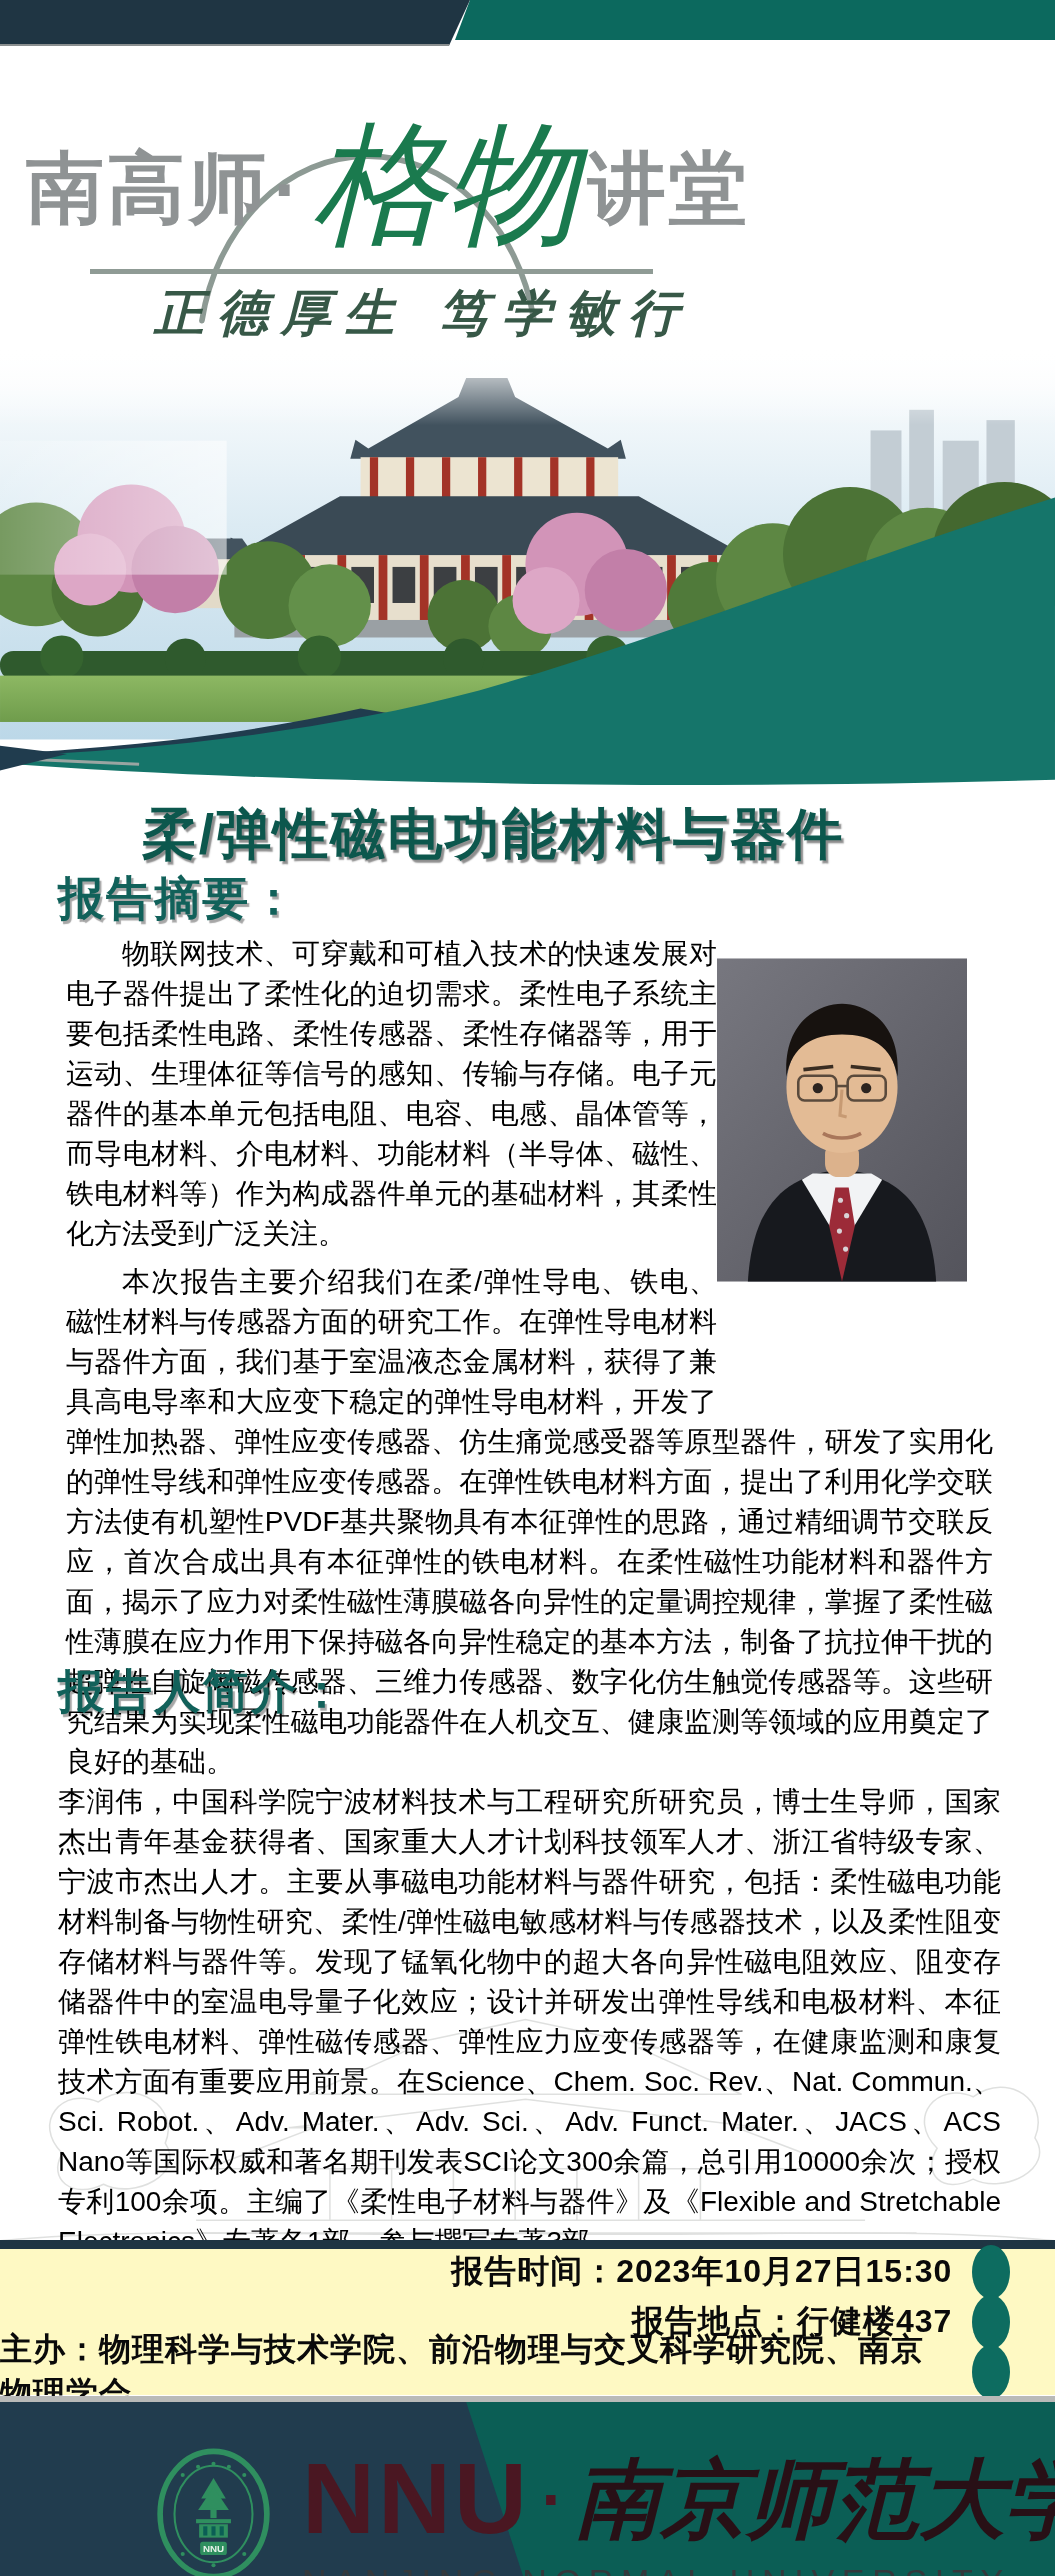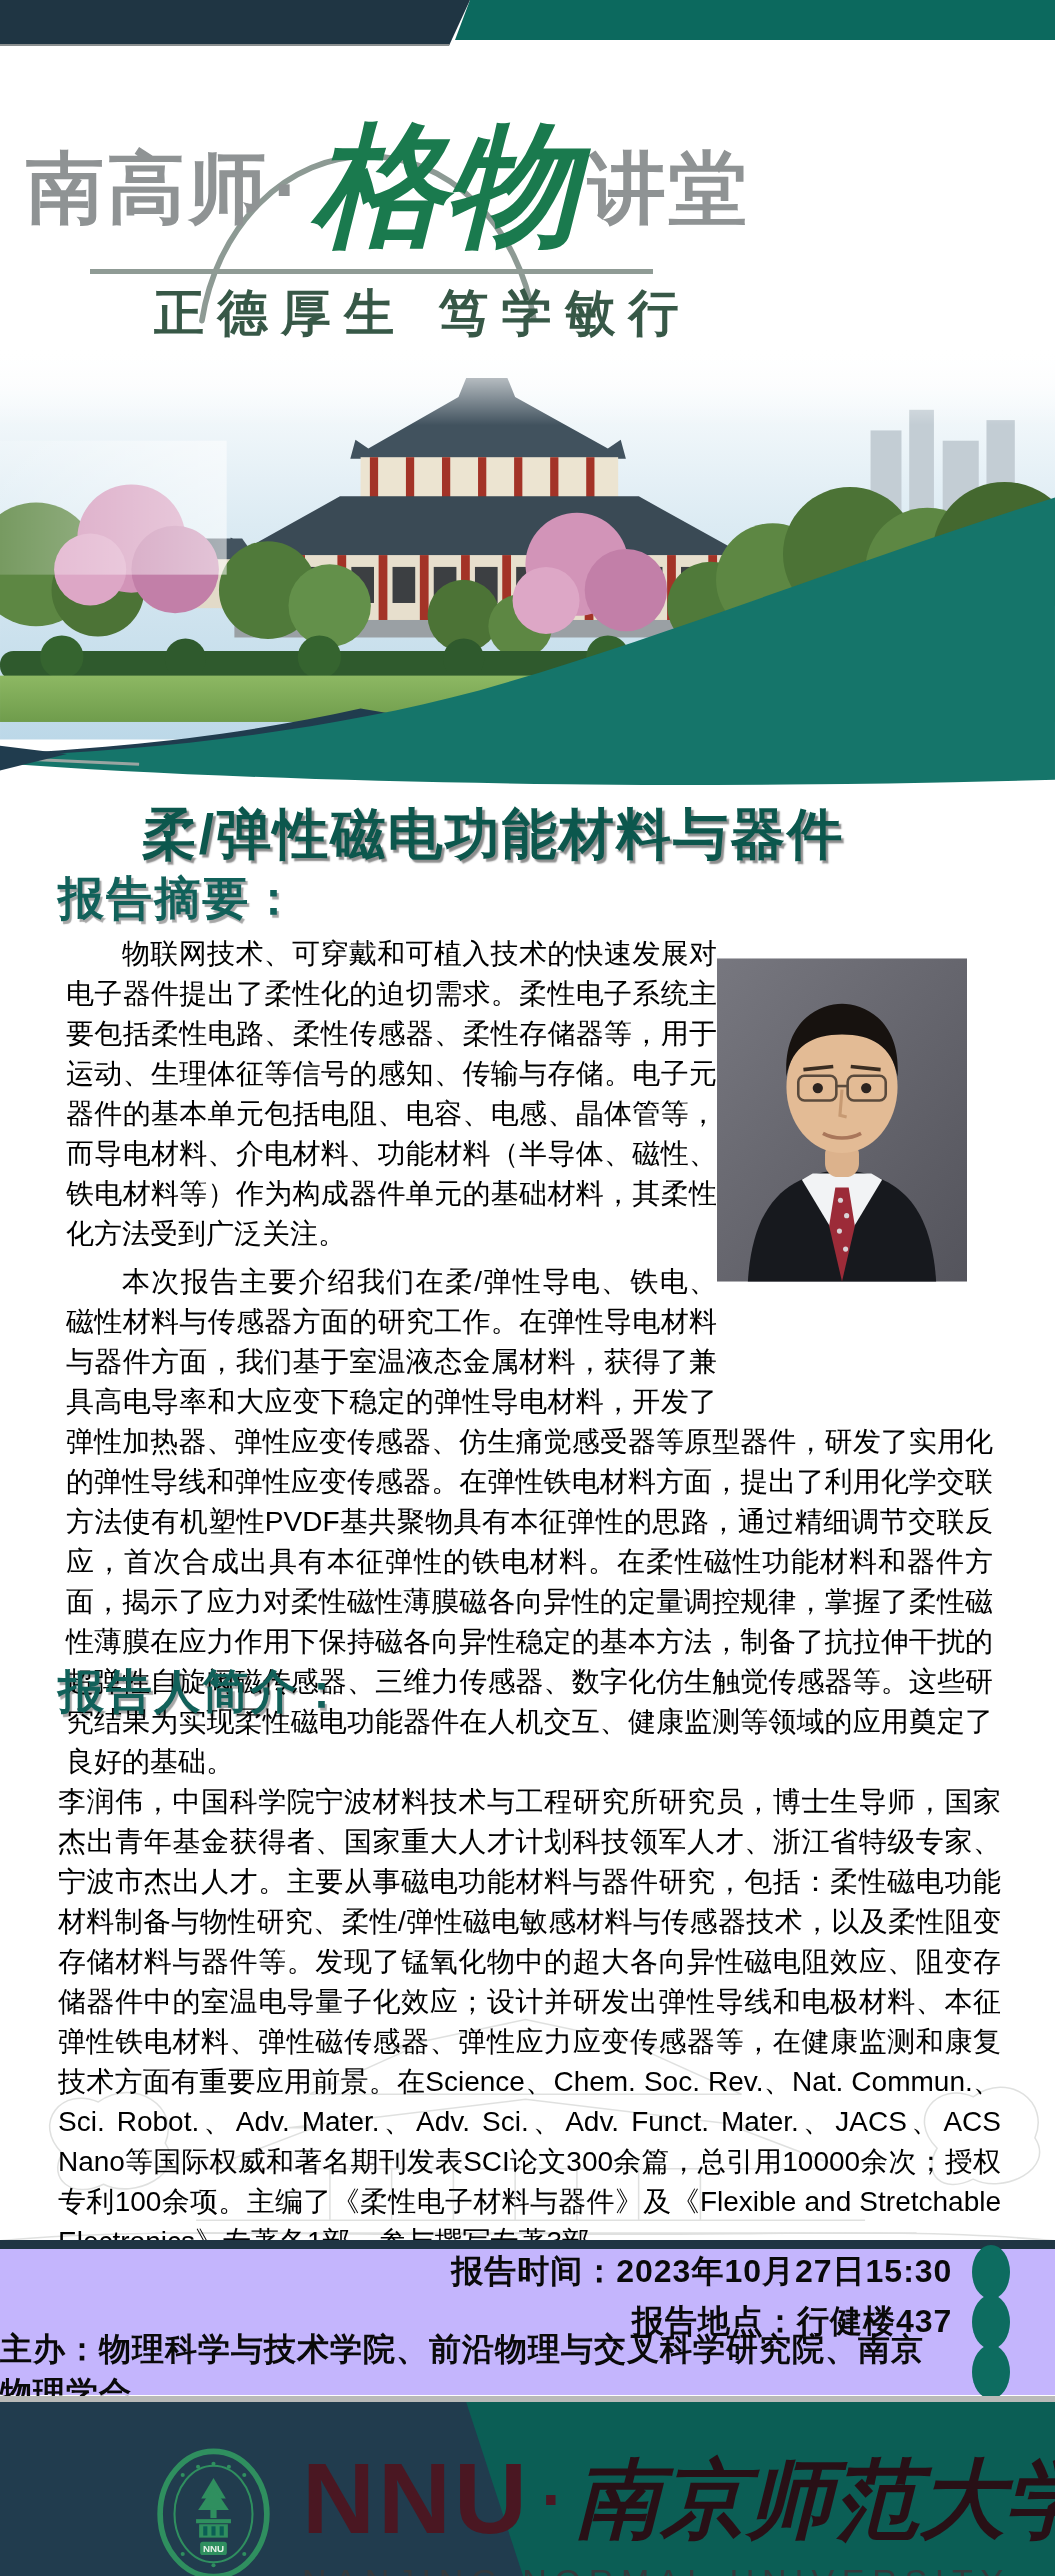--- a/index.html
+++ b/index.html
@@ -8,25 +8,25 @@
   
   .bar-navy{position:absolute;left:0;top:0;width:470px;height:44px;background:#1f3543;
             clip-path:polygon(0 0,100% 0,95.5% 100%,0 100%);border-bottom:2.1px solid #8a8f90;}
   .bar-teal{position:absolute;left:455px;top:0;width:600px;height:40px;background:#0c695e;
             clip-path:polygon(2.5% 0,100% 0,100% 100%,0 100%);}
   
   .arc-svg{position:absolute;left:0;top:0;}
   .brandrow{position:absolute;left:26px;top:123px;display:flex;align-items:center;white-space:nowrap;}
   .brand-gray{font-size:78px;font-weight:900;color:#8f9394;letter-spacing:3.1px;}
   .brand-dot{font-size:77px;font-weight:900;color:#8f9394;margin:0 4.1px;}
-  .brand-green{font-family:"DejaVu Serif","Liberation Serif",serif;font-style:italic;font-weight:700;
+  .brand-green{font-family:"DejaVu Serif","Liberation Serif",serif;font-style:italic;font-weight:400;
                font-size:133px;color:#1a7a4e;line-height:1;margin:0 9.3px;transform:translateY(-5.2px);}
   .brand-divider{position:absolute;left:90px;top:269px;width:563px;height:4.6px;background:#8f9b95;}
   .motto{position:absolute;left:154px;top:280px;font-family:"DejaVu Serif","Liberation Serif",serif;
-         font-weight:700;font-size:50px;color:#375847;letter-spacing:13.4px;}
+         font-style:italic;font-weight:700;font-size:50px;color:#375847;letter-spacing:13.4px;}
   
   .hero{position:absolute;left:0;top:348px;width:1055px;height:443px;}
   
   .title{position:absolute;left:0;top:798px;width:986px;text-align:center;font-size:55px;
          font-weight:900;color:#0c574d;letter-spacing:2.1px;text-shadow:2.6px 3.1px 1.5px rgba(0,0,0,0.45);}
   .sec{position:absolute;left:58px;font-size:46px;font-weight:900;color:#11615a;
        text-shadow:2.1px 2.6px 1px rgba(0,0,0,0.35);letter-spacing:2.1px;}
   .sec1{top:868px;}
   .sec2{top:1661px;text-align:right;}
   
@@ -37,21 +37,21 @@
   .portrait{width:250px;height:324px;display:block;}
   .caption{margin-top:33px;margin-left:24px;white-space:nowrap;}
   .cap-name{font-size:40px;font-weight:700;color:#000;}
   .cap-title{font-size:28px;font-weight:600;color:#000;margin-left:14.4px;}
   
   .sketch{position:absolute;left:0;top:1999px;opacity:0.55;}
   .bio{position:absolute;left:58px;top:1782px;width:943px;font-size:28px;line-height:40px;color:#000;}
   .bio p{margin:0;text-align:justify;text-justify:inter-character;}
   
   .navy-strip{position:absolute;left:0;top:2240px;width:1055px;height:9.3px;background:#1f3543;}
-  .info-band{position:absolute;left:0;top:2249px;width:1055px;height:146px;background:#c4b5fd;
+  .info-band{position:absolute;left:0;top:2249px;width:1055px;height:146px;background:#fef9c3;
              display:flex;flex-direction:column;justify-content:center;gap:5.2px;}
   .info-row{display:flex;justify-content:flex-end;align-items:center;height:45px;padding-right:45px;}
   .info-text{font-size:32px;font-weight:700;color:#0a0a0a;letter-spacing:1px;}
   .info-dot{width:38px;height:54px;border-radius:50%;background:#0d6c60;margin-left:19.6px;flex:0 0 auto;}
   
   .footer{position:absolute;left:0;top:2396px;width:1055px;height:242px;background:#0b5e55;}
   .footer-gray-edge{position:absolute;left:0;top:0;width:1055px;height:6.2px;background:#b9bab8;}
   .footer-navy{position:absolute;left:0;top:0;width:1055px;height:242px;background:#213c4e;
                clip-path:polygon(0 0,44% 0,51.5% 100%,0 100%);}
   .footer-content{position:absolute;left:155px;top:52px;display:flex;align-items:flex-start;}

